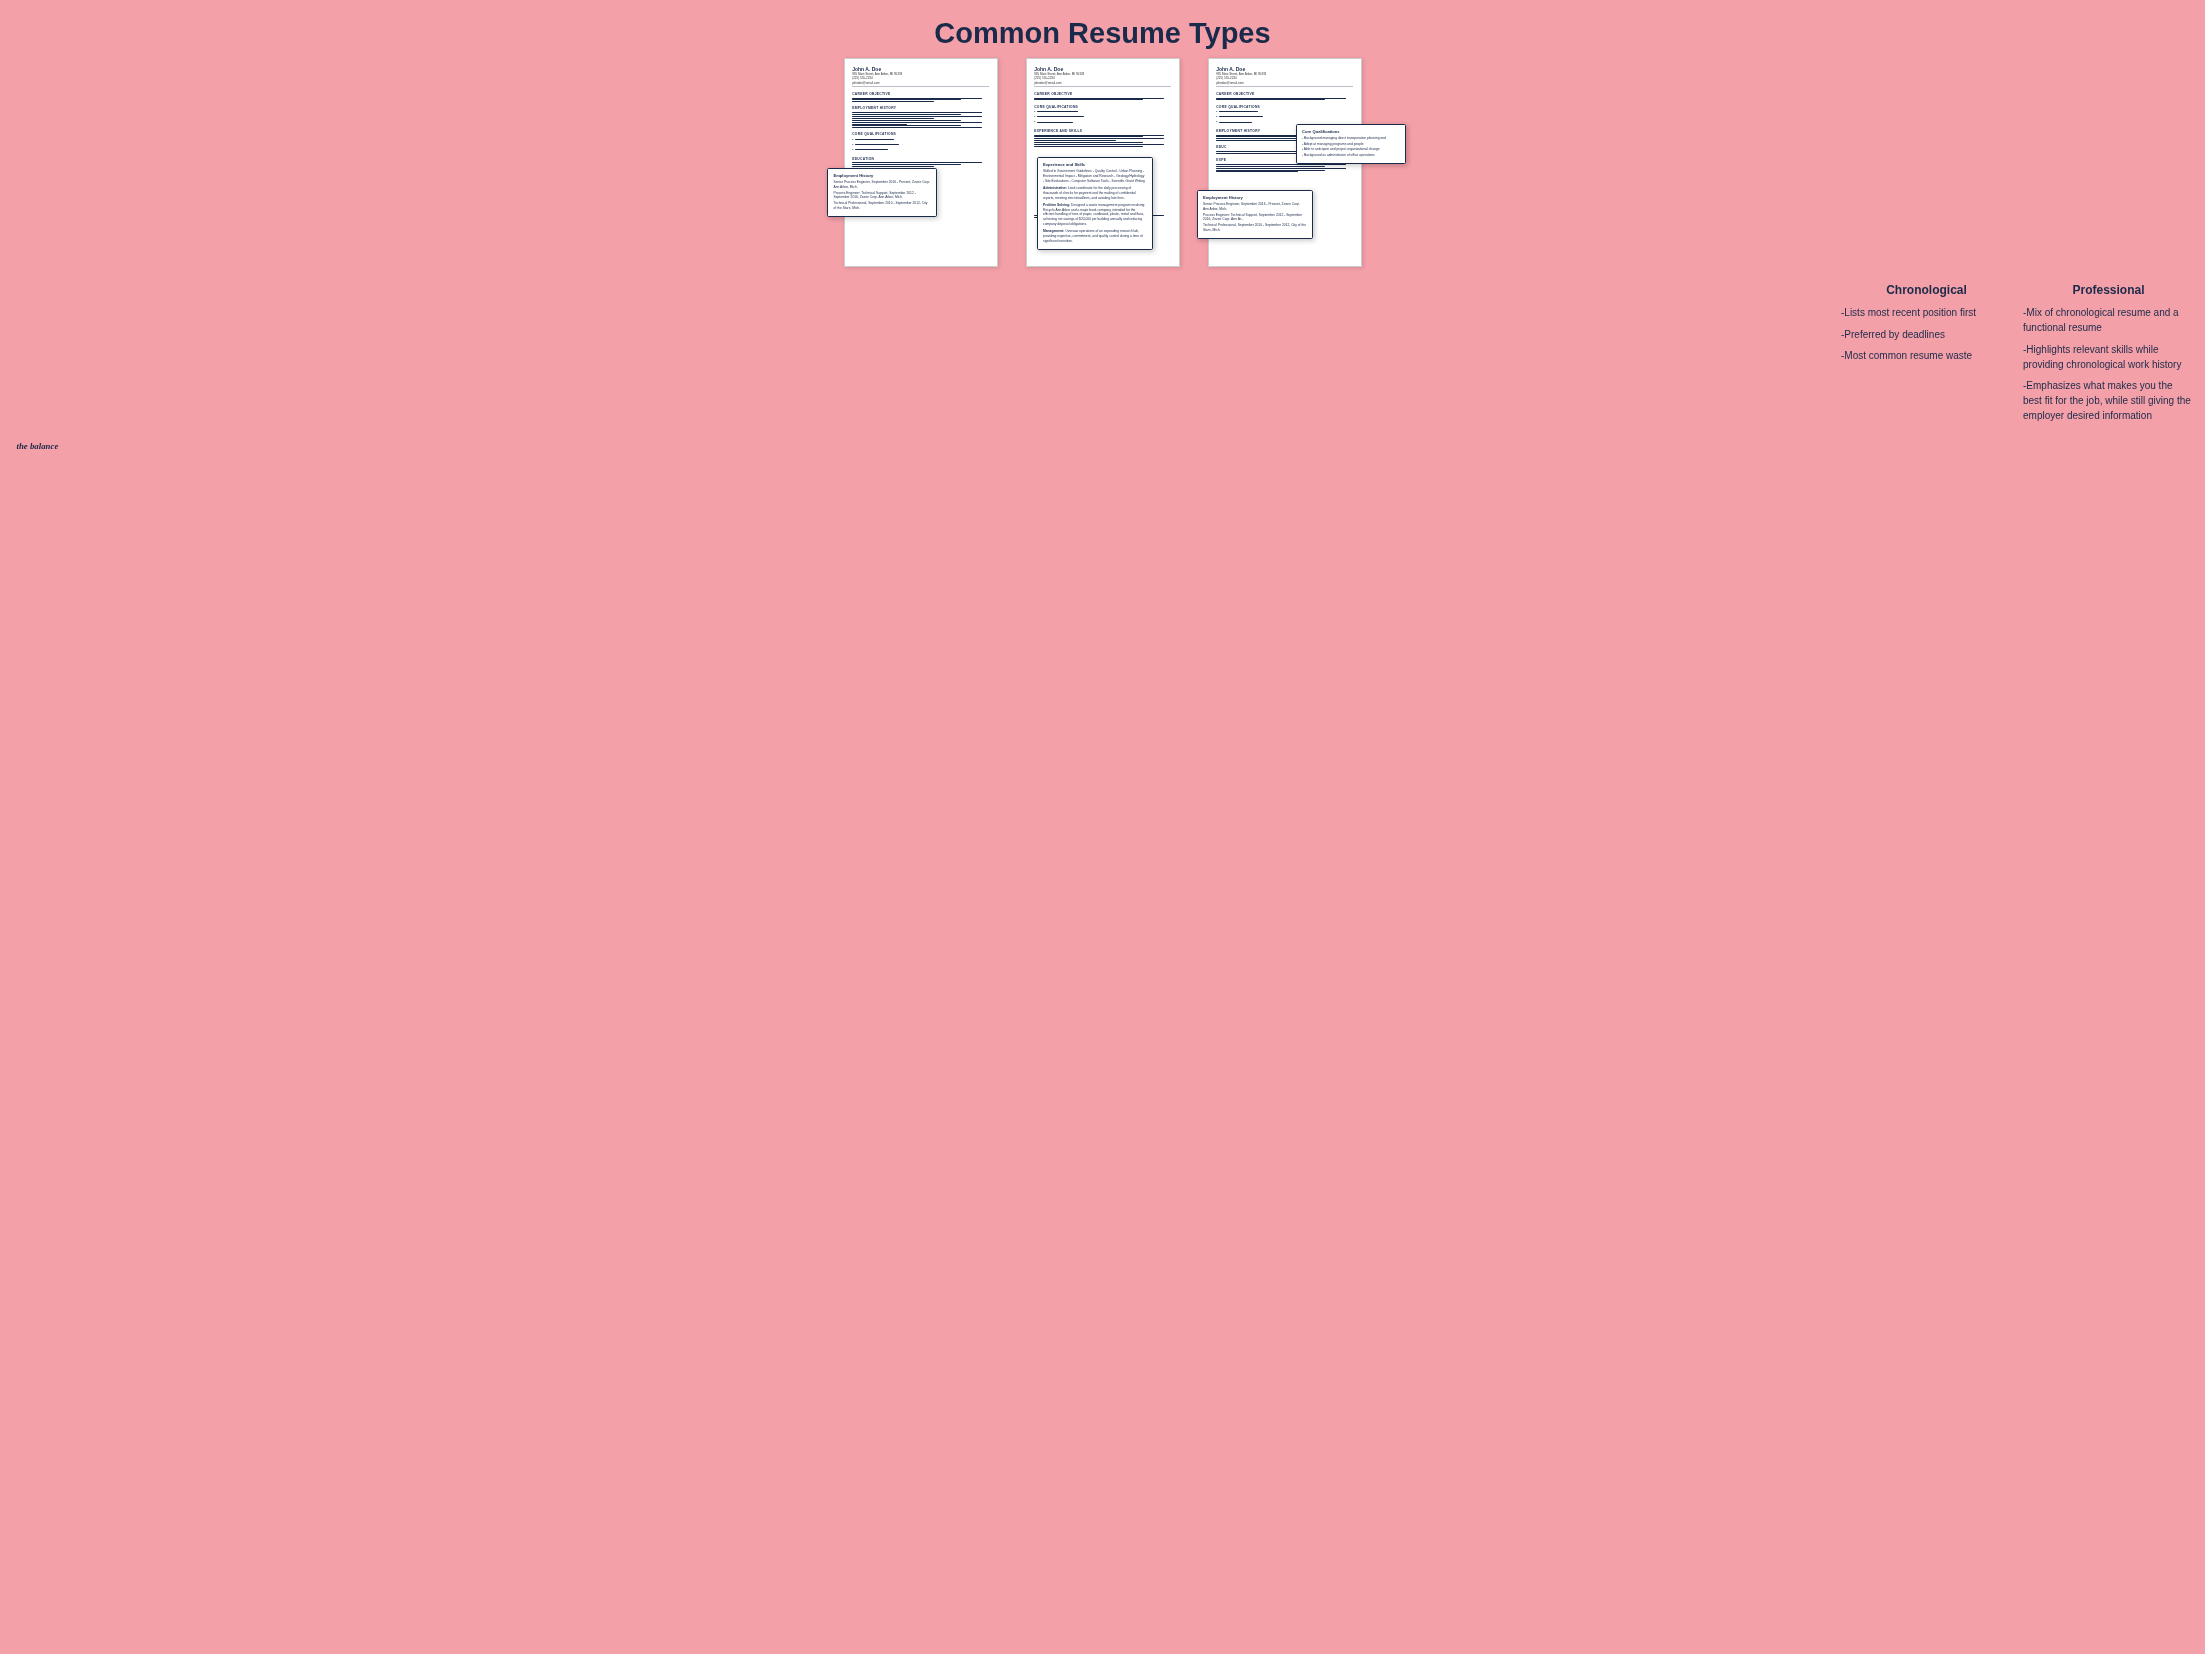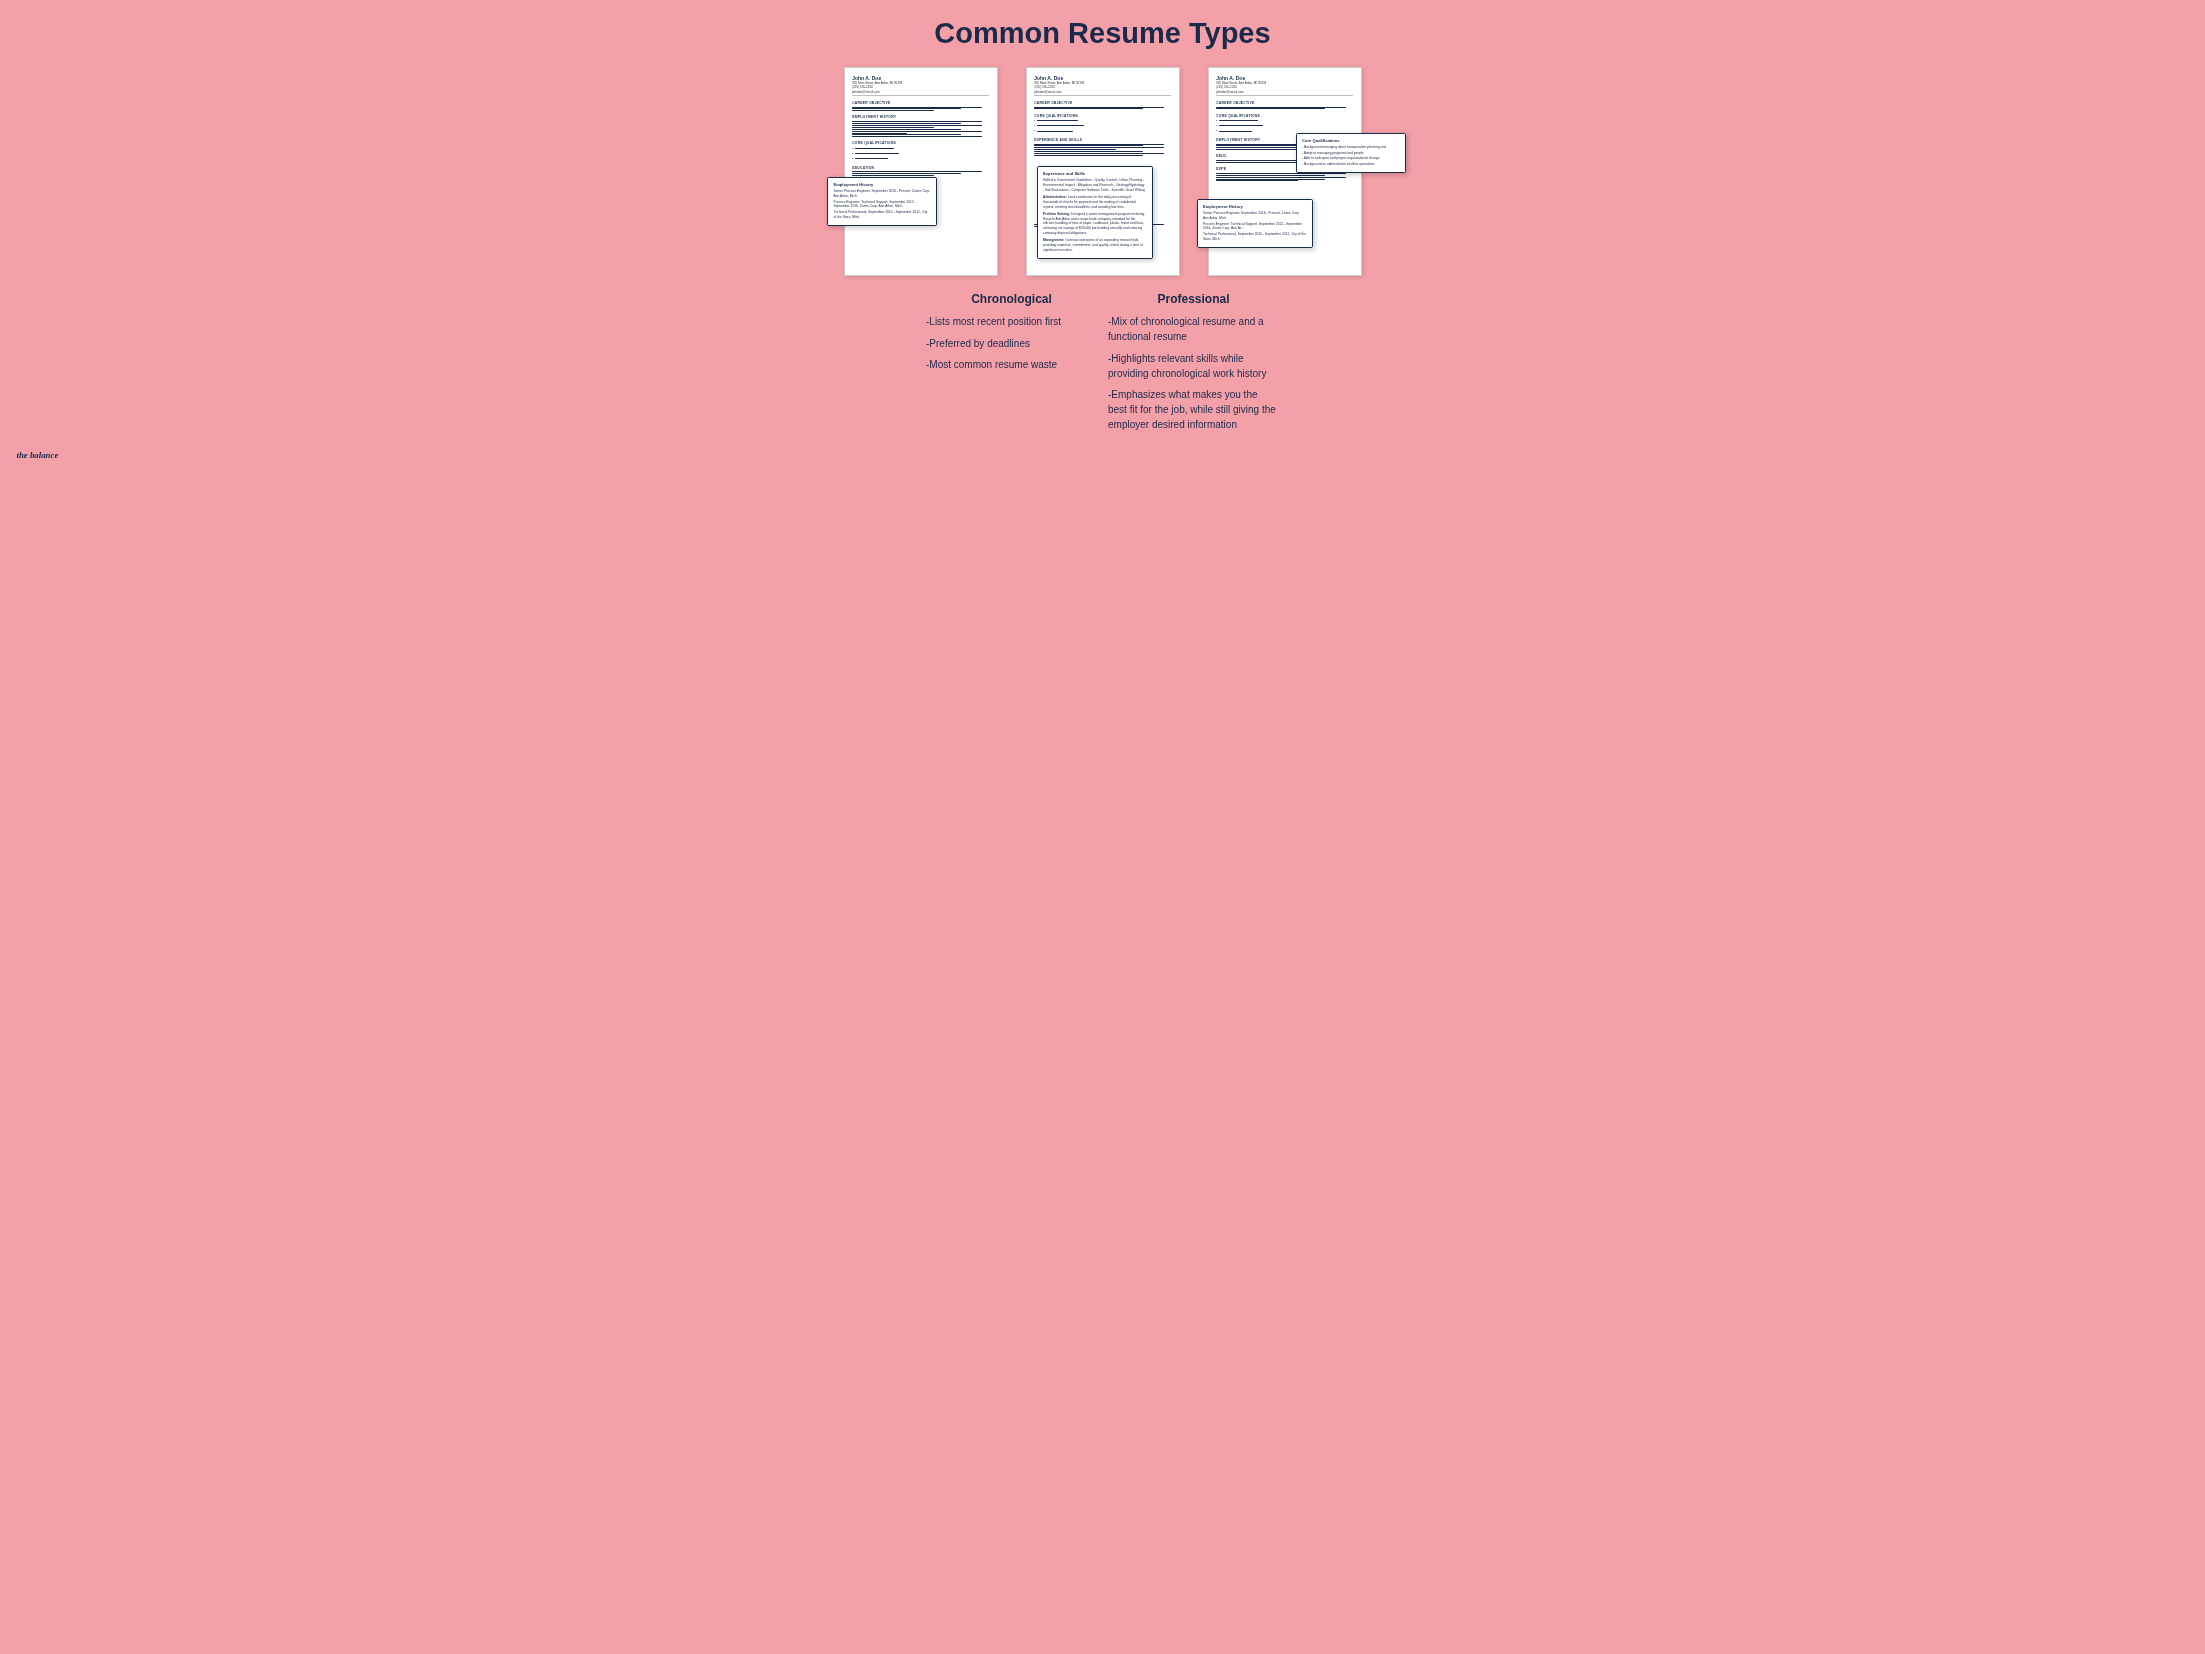--- a/index.html
+++ b/index.html
@@ -7,21 +7,21 @@
       background-color: #f4a0a8;
       font-family: Georgia, 'Times New Roman', serif;
       min-height: 100vh;
       padding: 16.5px 11px 11px 11px;
     }
     .page-title {
       text-align: center;
       color: #1a2a4a;
       font-size: 29px;
       font-weight: bold;
-      margin-bottom: 17px;
+      margin-bottom: 8px;
       font-family: Arial, sans-serif;
     }
     .resumes-row {
       display: flex;
       justify-content: center;
       gap: 11px;
       margin-bottom: 16.5px;
       align-items: flex-start;
     }
     .resume-column {
@@ -133,21 +133,21 @@
     }
 
     .callout-text-line {
       font-size: 3.3px;
       line-height: 1.5;
       margin: 0.6px 0;
     }
 
     .descriptions-row {
       display: flex;
-      justify-content: center;
+      justify-content: flex-end;
       gap: 11px;
       margin-top: 11px;
     }
     .desc-column {
       width: 171px;
       color: #1a2a4a;
       font-family: Arial, sans-serif;
     }
     .desc-title {
       font-size: 12px;

